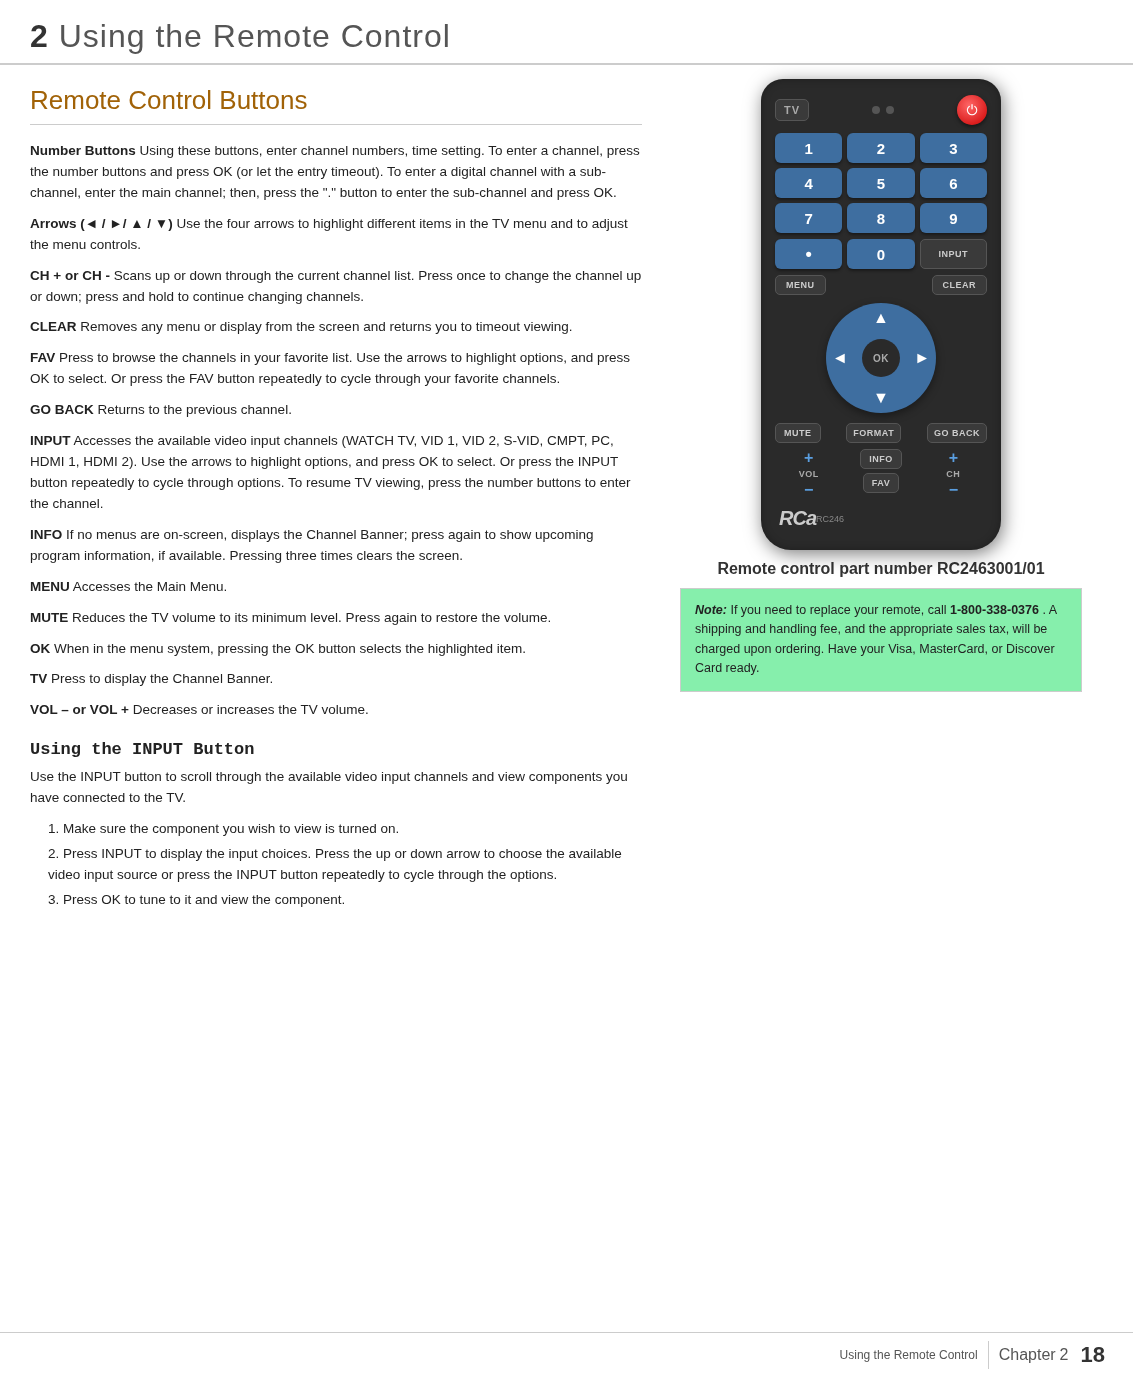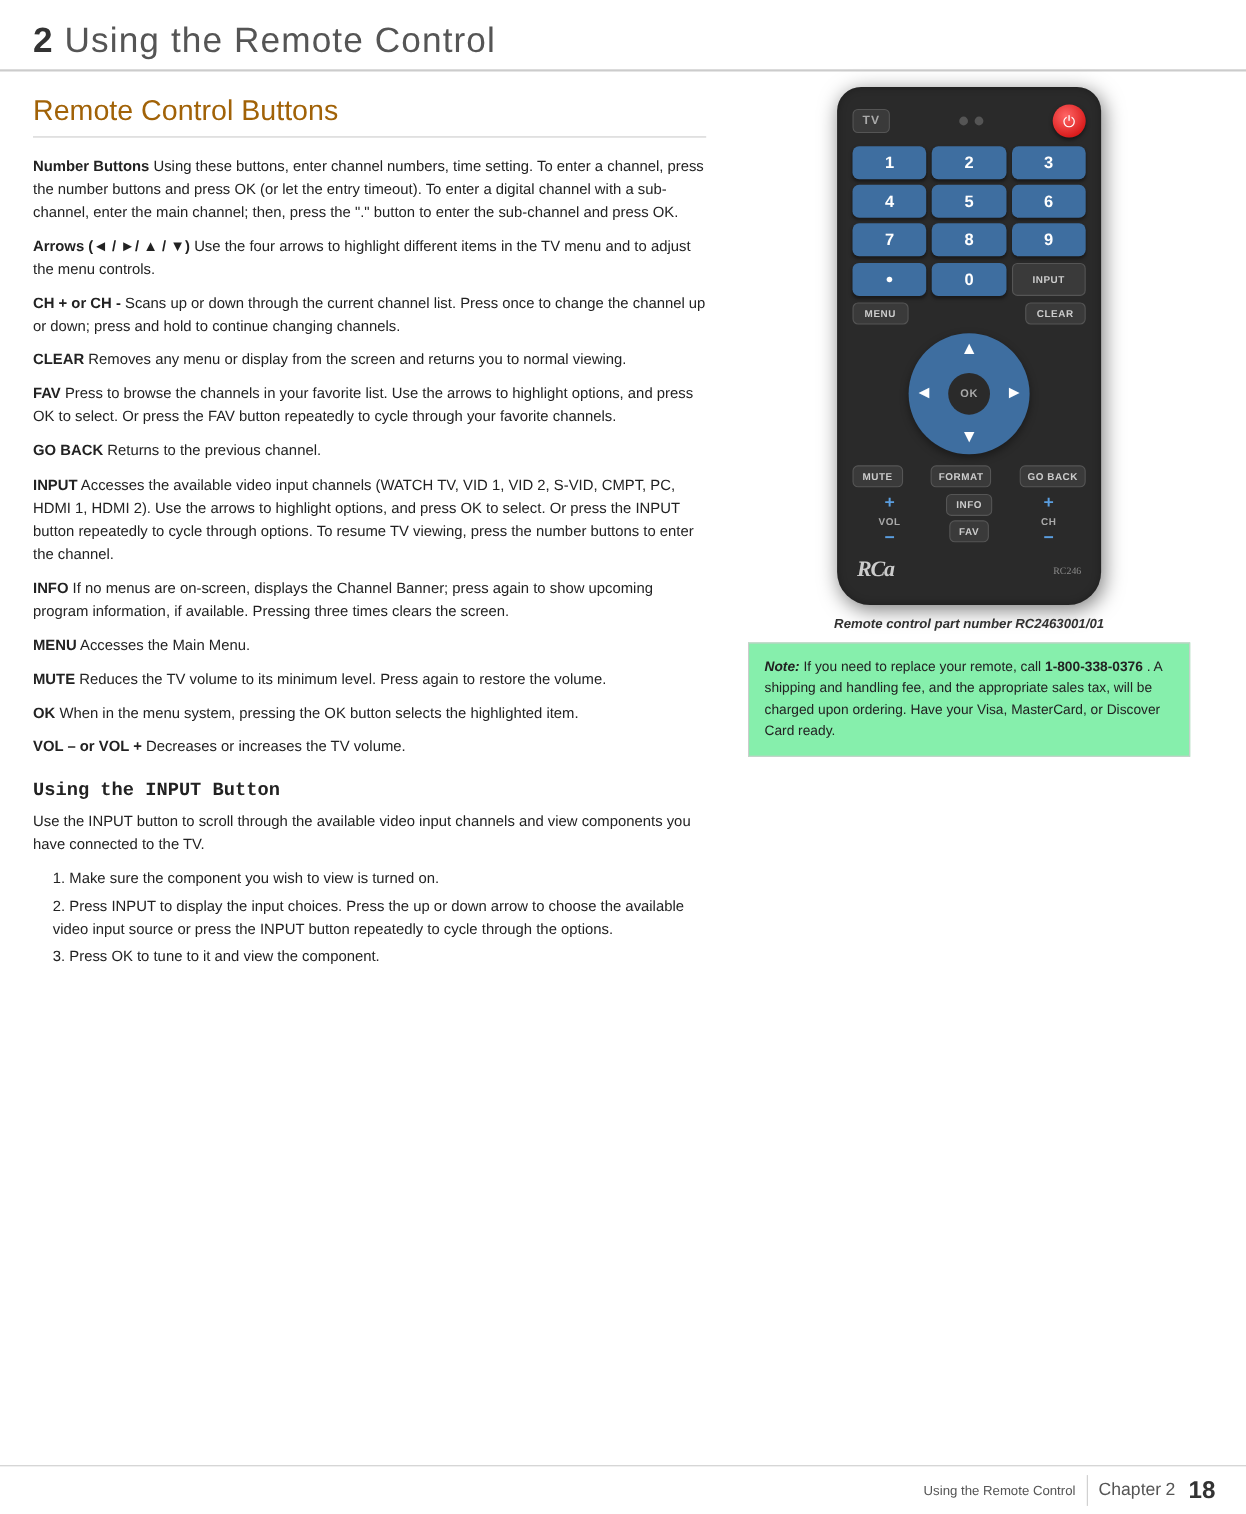--- a/index.html
+++ b/index.html
@@ -349,47 +349,44 @@
       font-size: 9px;
       font-weight: 700;
       padding: 4px 8px;
       cursor: pointer;
       letter-spacing: 0.5px;
     }
 
     
     .remote-logo-row {
       display: flex;
-      justify-content: space-between;
       align-items: center;
       margin-top: 8px;
       padding: 0 4px;
-      font-family: Liberation Serif, serif;
     }
     .remote-rca-logo {
       color: #ccc;
       font-size: 20px;
       font-weight: 900;
       font-style: italic;
       letter-spacing: -1px;
     }
     .remote-model {
       color: #888;
       font-size: 9px;
     }
 
     
     .remote-caption {
-      font-size: 12px;
+      font-size: 16px;
       font-weight: 700;
       color: #333;
       text-align: center;
       margin-bottom: 10px;
       width: 100%;
-      font-style: italic;
     }
 
     
     .note-box {
       border: 1px solid #ccc;
       background: #86efac;
       padding: 12px 14px;
       font-size: 12.5px;
       line-height: 1.55;
       color: #222;
@@ -466,21 +463,21 @@
       <span> Use the four arrows to highlight different items in the TV menu and to adjust the menu controls.</span>
     </p>
 
     <p class="text-block">
       <span class="term">CH + or CH -</span>
       <span> Scans up or down through the current channel list. Press once to change the channel up or down; press and hold to continue changing channels.</span>
     </p>
 
     <p class="text-block">
       <span class="term">CLEAR</span>
-      <span>  Removes any menu or display from the screen and returns you to normal viewing.</span>
+      <span>  Removes any menu or display from the screen and returns you to timeout viewing.</span>
     </p>
 
     <p class="text-block">
       <span class="term">FAV</span>
       <span> Press to browse the channels in your favorite list. Use the arrows to highlight options, and press OK to select.  Or press the FAV button repeatedly to cycle through your favorite channels.</span>
     </p>
 
 
     <p class="text-block">
       <span class="term">GO BACK</span>
@@ -506,20 +503,24 @@
       <span class="term">MUTE</span>
       <span> Reduces the TV volume to its minimum level. Press again to restore the volume.</span>
     </p>
 
     <p class="text-block">
       <span class="term">OK</span>
       <span> When in the menu system, pressing the OK button selects the highlighted item.</span>
     </p>
 
 
+    <p class="text-block">
+      <span class="term">TV</span>
+      <span>  Press to display the Channel Banner.</span>
+    </p>
 
     <p class="text-block">
       <span class="term">VOL – or VOL +</span>
       <span> Decreases or increases the TV volume.</span>
     </p>
 
     <h3 class="sub-section-title">
       <span>Using the INPUT Button</span>
     </h3>
     <p class="text-block">Use the INPUT button to scroll through the available video input channels and view components you have connected to the TV.</p>

